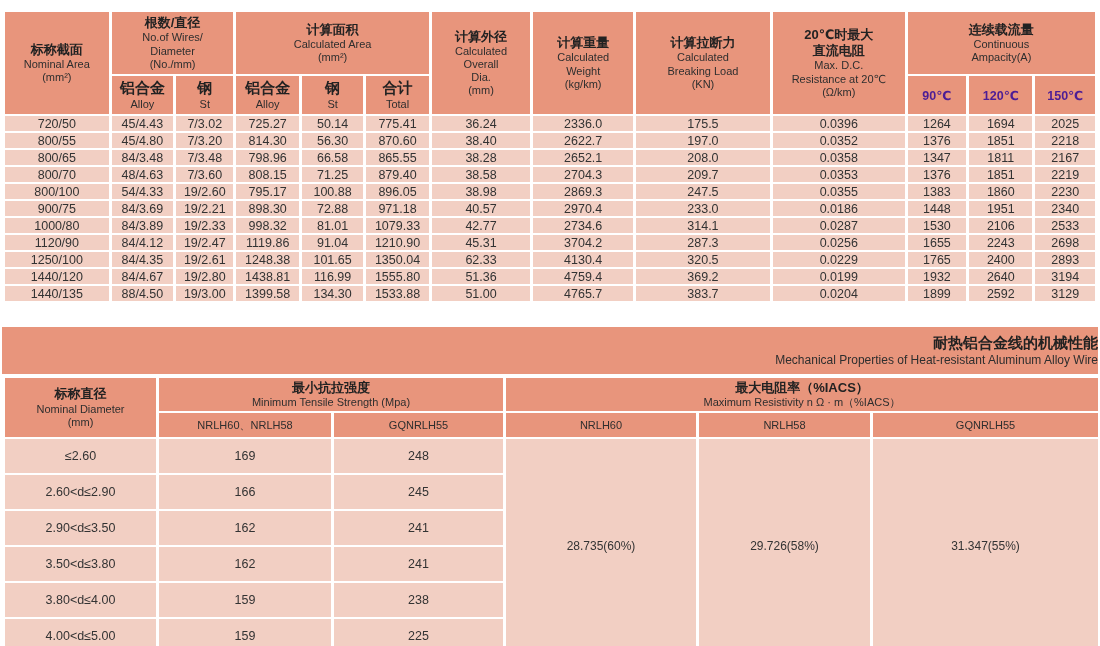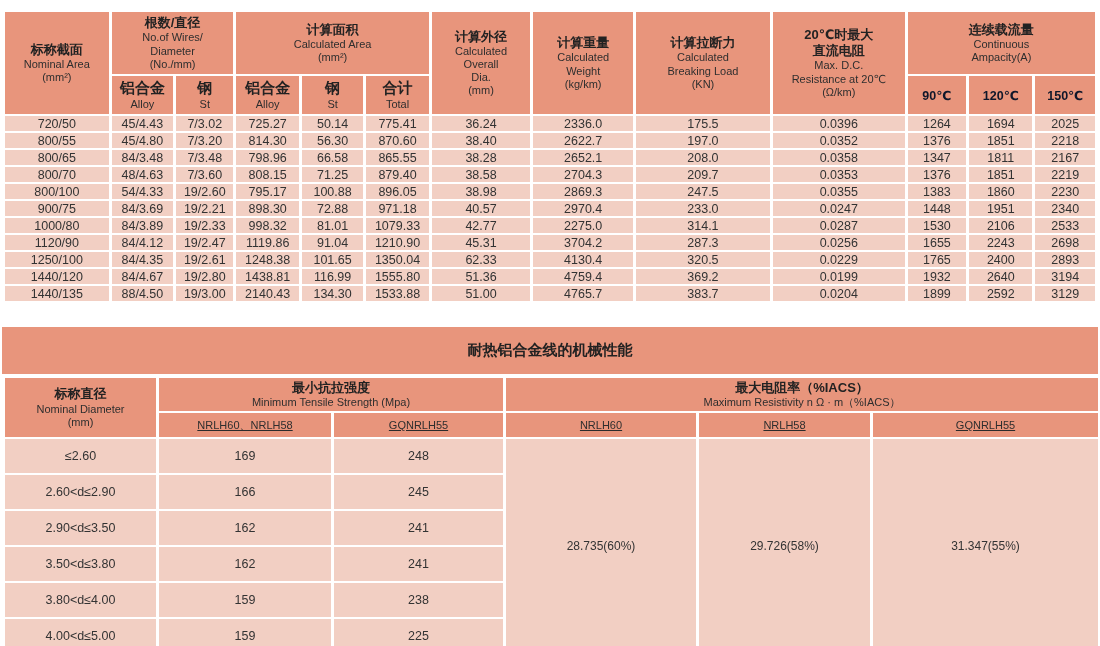--- a/index.html
+++ b/index.html
@@ -15,35 +15,35 @@
     border:2px solid #ffffff;
     border-left-width:3px; border-right-width:3px;
     text-align:center; vertical-align:middle;
   }
   th { background:#e8957c; font-weight:normal; padding:2px 1px; }
   td { background:#f2cfc3; height:17px; font-size:12.5px; color:#333; padding:0 2px; }
 
   .cn { display:block; font-weight:bold; font-size:13px; line-height:1.25; color:#222; white-space:pre-line; }
   .en { display:block; font-size:11px; line-height:1.2; color:#2e2e2e; white-space:pre-line; }
   .sub .cn { font-size:15px; }
-  .temp { font-size:12.5px; font-weight:bold; color:#0f172a; }
+  .temp { font-size:12.5px; font-weight:bold; color:#4c1d95; }
 
   #table1 tr.group-row th { height:64px; }
   #table1 tr.sub-row th { height:40px; }
 
   .gap { height:24px; }
   .t2-title {
     width:1096px; height:47px; background:#e8957c;
-    display:flex; flex-direction:column; align-items:center; justify-content:center;
+    display:flex; flex-direction:column; align-items:flex-end; justify-content:center;
   }
   .t2-title .cn { font-size:15px; }
   .t2-title .en { font-size:12px; }
   #table2 { margin-top:2px; }
   #table2 tr.group-row th { height:28px; }
-  #table2 tr.sub-row th { height:26px;text-decoration:underline; }
+  #table2 tr.sub-row th { height:26px; }
   #table2 td { height:36px; }
   #table2 td.merged { vertical-align:middle; font-size:12px; }
 </style>
 </head>
 <body>
 
 <div class="page">
 
   <table id="table1">
     <colgroup>
@@ -222,34 +222,34 @@
         <tr>
           <td>900/75</td>
           <td>84/3.69</td>
           <td>19/2.21</td>
           <td>898.30</td>
           <td>72.88</td>
           <td>971.18</td>
           <td>40.57</td>
           <td>2970.4</td>
           <td>233.0</td>
-          <td>0.0247</td>
+          <td>0.0186</td>
           <td>1448</td>
           <td>1951</td>
           <td>2340</td>
         </tr>
         <tr>
           <td>1000/80</td>
           <td>84/3.89</td>
           <td>19/2.33</td>
           <td>998.32</td>
           <td>81.01</td>
           <td>1079.33</td>
           <td>42.77</td>
-          <td>2275.0</td>
+          <td>2734.6</td>
           <td>314.1</td>
           <td>0.0287</td>
           <td>1530</td>
           <td>2106</td>
           <td>2533</td>
         </tr>
         <tr>
           <td>1120/90</td>
           <td>84/4.12</td>
           <td>19/2.47</td>
@@ -291,38 +291,39 @@
           <td>369.2</td>
           <td>0.0199</td>
           <td>1932</td>
           <td>2640</td>
           <td>3194</td>
         </tr>
         <tr>
           <td>1440/135</td>
           <td>88/4.50</td>
           <td>19/3.00</td>
-          <td>2140.43</td>
+          <td>1399.58</td>
           <td>134.30</td>
           <td>1533.88</td>
           <td>51.00</td>
           <td>4765.7</td>
           <td>383.7</td>
           <td>0.0204</td>
           <td>1899</td>
           <td>2592</td>
           <td>3129</td>
         </tr>
       </tbody>
   </table>
 
   <div class="gap"></div>
 
   <div class="t2-title">
     <span class="cn">耐热铝合金线的机械性能</span>
+    <span class="en">Mechanical Properties of Heat-resistant Aluminum Alloy Wire</span>
   </div>
 
   <table id="table2">
     <colgroup>
       <col style="width:154px">
         <col style="width:175px">
         <col style="width:172px">
       <col style="width:193px">
         <col style="width:174px">
         <col style="width:228px">

